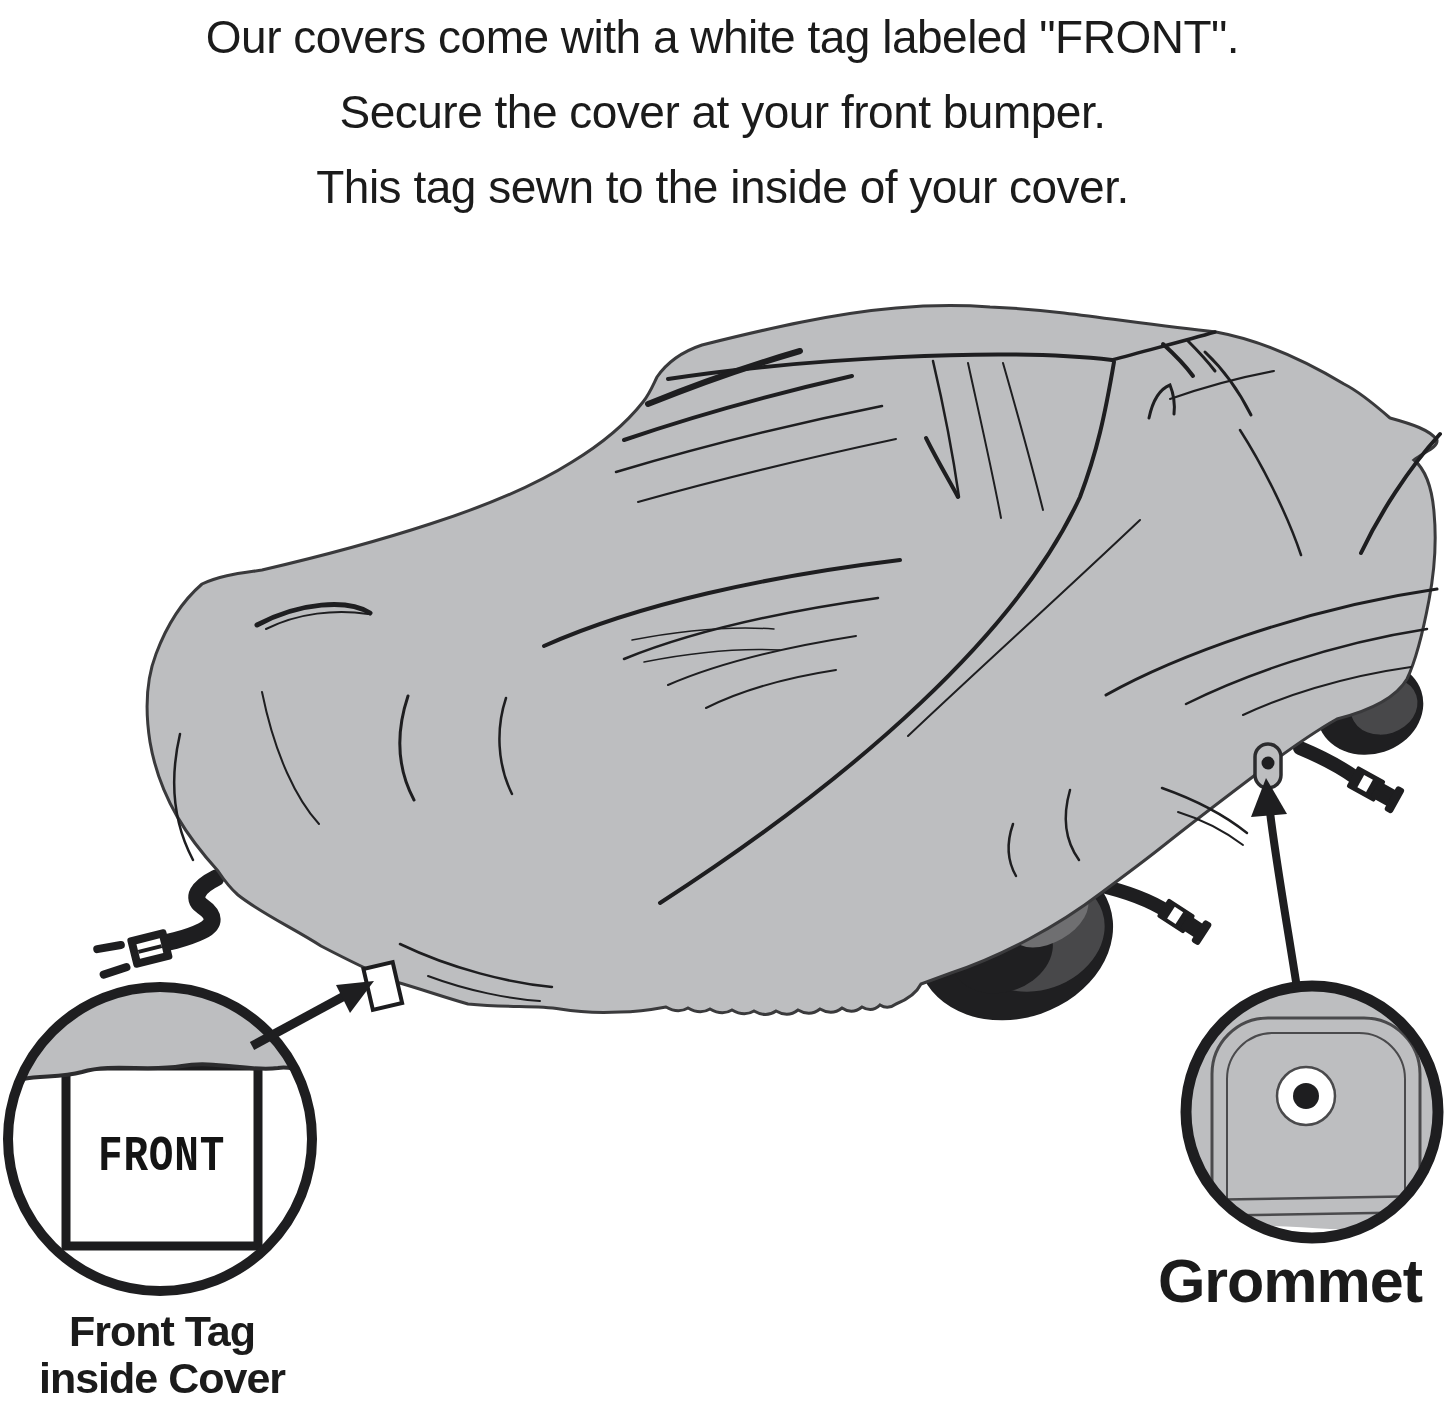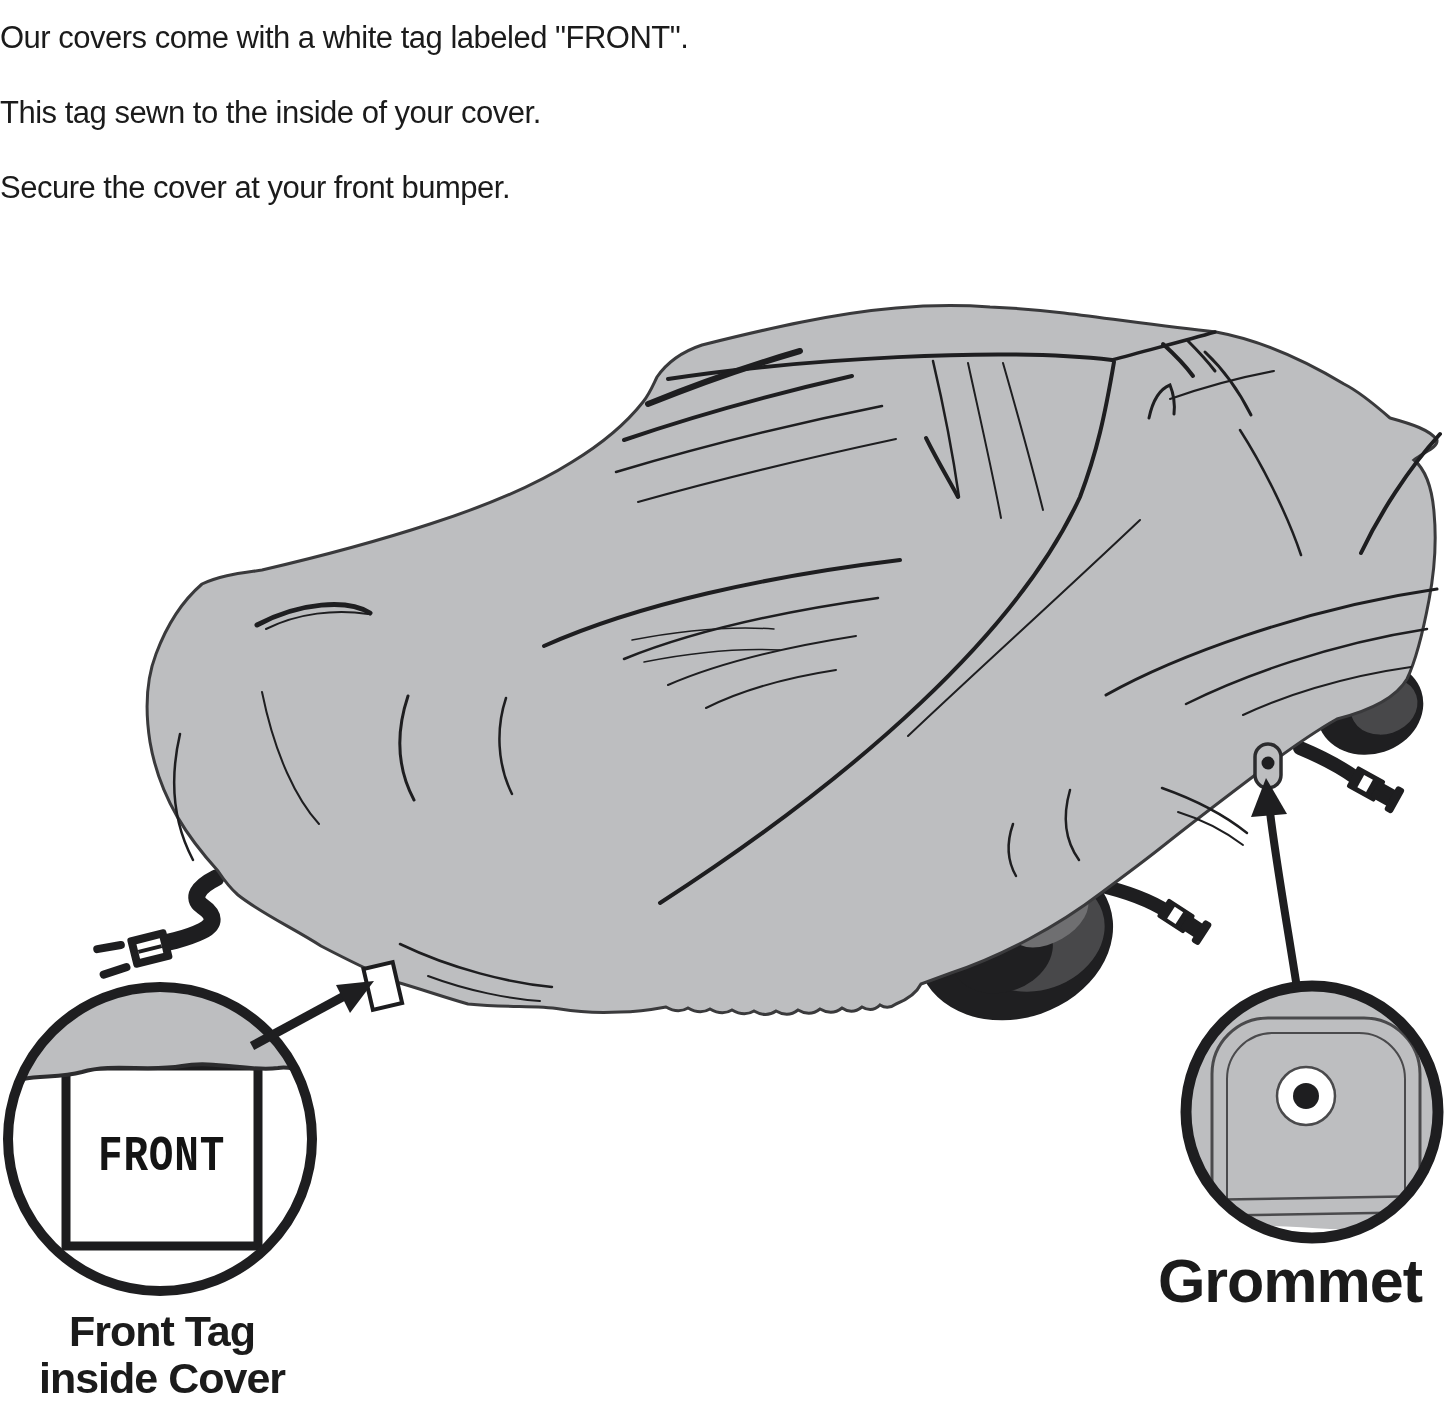--- a/index.html
+++ b/index.html
@@ -5,21 +5,21 @@
   html,body{margin:0;padding:0;}
   body{
     width:1445px;height:1401px;position:relative;overflow:hidden;
     background:#ffffff;
     font-family:"Liberation Sans", sans-serif;
     color:var(--text,#1b1b1b);
   }
   #art{position:absolute;left:0;top:0;width:1445px;height:1401px;}
   .header{
     position:absolute;top:0;left:0;width:1445px;
-    font-size:31px;line-height:75px;
+    text-align:center;font-size:46px;line-height:75px;
     color:var(--text,#1b1b1b);letter-spacing:-0.5px;
   }
   .front-label{
     position:absolute;left:66px;top:1070px;width:192px;height:172px;
     display:flex;align-items:center;justify-content:center;
     font-weight:bold;font-size:50px;color:#141414;font-family:Liberation Mono, monospace;
   }
   .front-label span{display:inline-block;transform:scaleX(0.82);letter-spacing:1px;}
   .front-caption{
     position:absolute;left:-20px;top:1308px;width:364px;
@@ -233,22 +233,22 @@
     <circle cx="1312" cy="1112" r="126" fill="none" style="stroke:var(--ink)" stroke-width="11"></circle>
     <g>
       <path d="M 1297 988 C 1288 930 1276 862 1270 812" fill="none" style="stroke:var(--ink)" stroke-width="8"></path>
       <polygon points="1266,778 1287,814 1251,817" style="fill:var(--ink)"></polygon>
     </g>
   </g>
 </svg>
 
 <div class="header">
   <div>Our covers come with a white tag labeled "FRONT".</div>
+  <div>Secure the cover at your front bumper.</div>
   <div>This tag sewn to the inside of your cover.</div>
-  <div>Secure the cover at your front bumper.</div>
 </div>
 
 <div class="front-label">
   <span>FRONT</span>
 </div>
 
 <div class="front-caption">
   <div>Front Tag</div>
   <div>inside Cover</div>
 </div>

